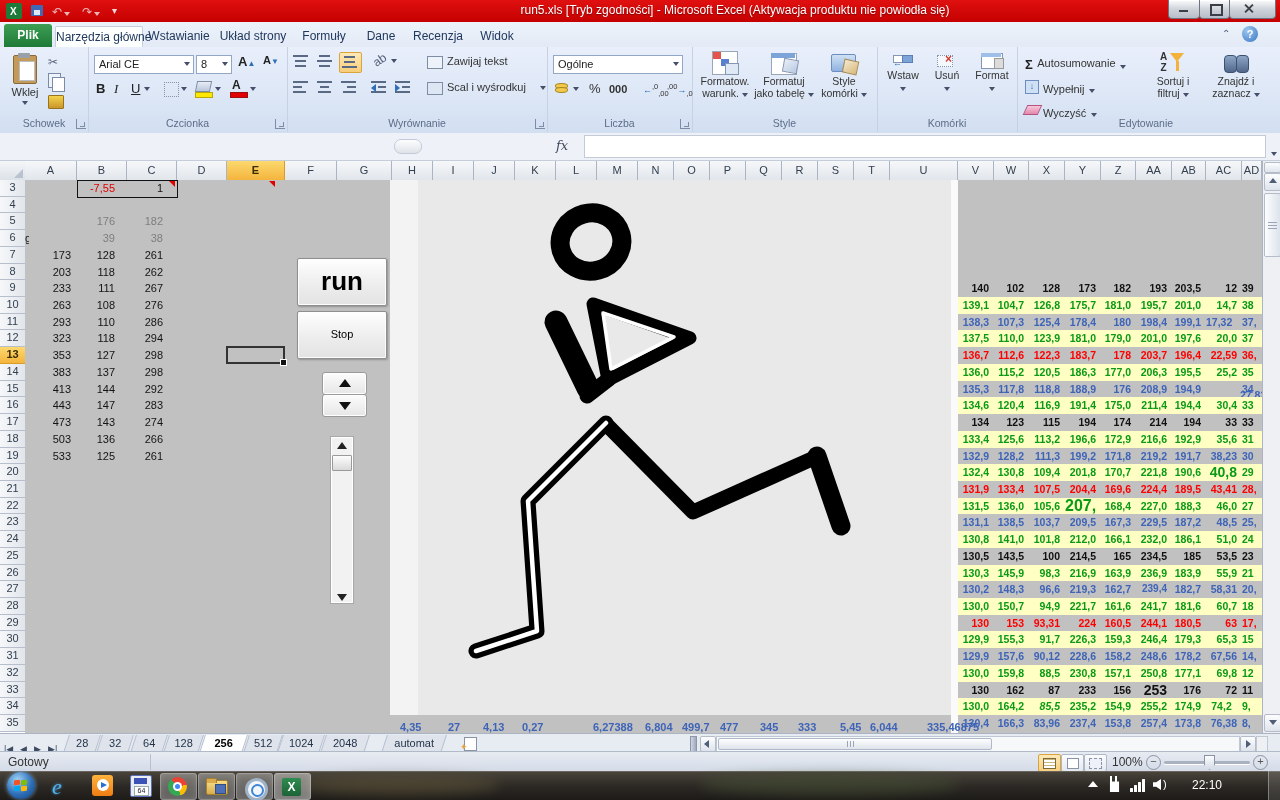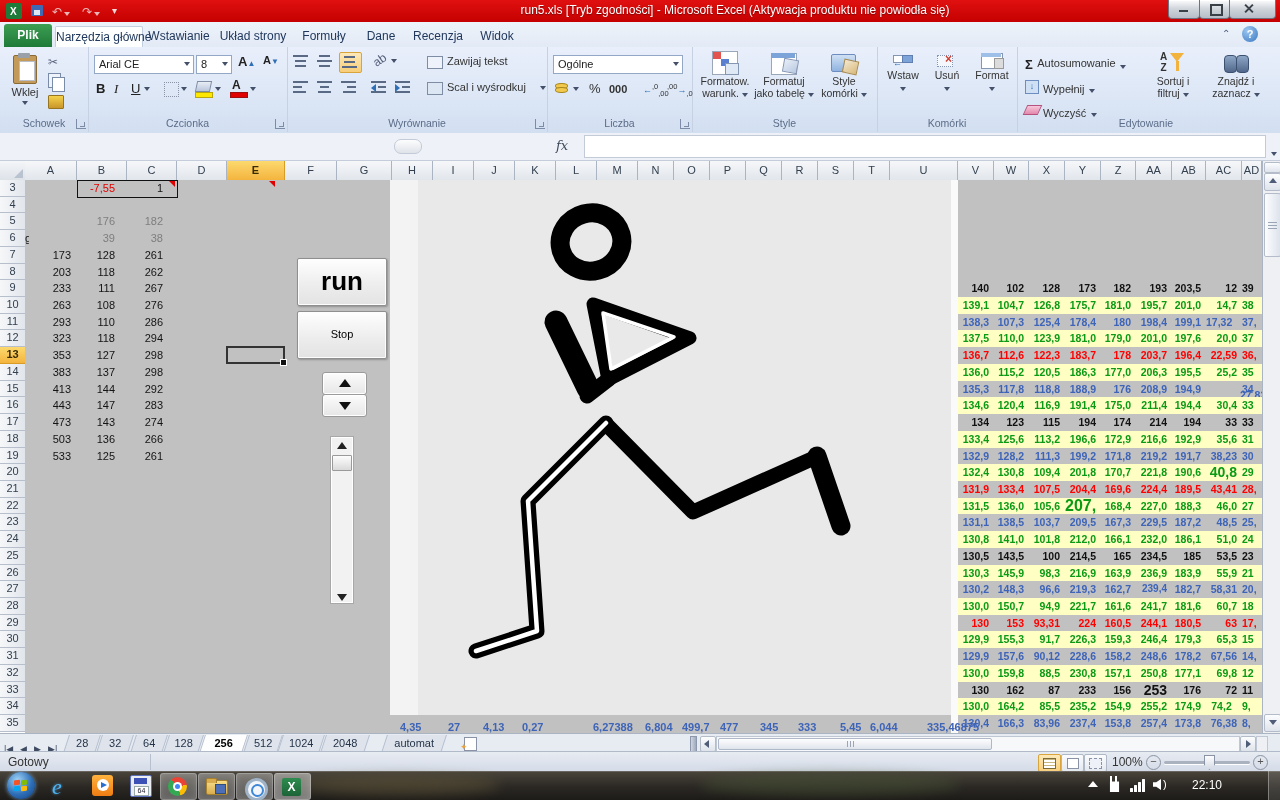--- a/index.html
+++ b/index.html
@@ -676,21 +676,21 @@
         <div class="rtcell" style="position: absolute; left: 1004px; top: 501.6px; width: 31px; height: 16.72px; line-height: 16.72px; text-align: right; color: rgb(17, 17, 17); overflow: hidden; font-size: 10.5px;">87</div>
         <div class="rtcell" style="position: absolute; left: 1040px; top: 501.6px; width: 31px; height: 16.72px; line-height: 16.72px; text-align: right; color: rgb(17, 17, 17); overflow: hidden; font-size: 10.5px;">233</div>
         <div class="rtcell" style="position: absolute; left: 1076px; top: 501.6px; width: 30px; height: 16.72px; line-height: 16.72px; text-align: right; color: rgb(17, 17, 17); overflow: hidden; font-size: 10.5px;">156</div>
         <div class="rtcell" style="position: absolute; left: 1111px; top: 501.6px; width: 31px; height: 16.72px; line-height: 16.72px; text-align: right; color: rgb(17, 17, 17); overflow: hidden; font-size: 14px;">253</div>
         <div class="rtcell" style="position: absolute; left: 1147px; top: 501.6px; width: 29px; height: 16.72px; line-height: 16.72px; text-align: right; color: rgb(17, 17, 17); overflow: hidden; font-size: 10.5px;">176</div>
         <div class="rtcell" style="position: absolute; left: 1181px; top: 501.6px; width: 31px; height: 16.72px; line-height: 16.72px; text-align: right; color: rgb(17, 17, 17); overflow: hidden; font-size: 10.5px;">72</div>
         <div class="rtcell" style="position: absolute; left: 1217px; top: 501.6px; width: 20px; height: 16.72px; line-height: 16.72px; text-align: left; color: rgb(17, 17, 17); overflow: hidden; font-size: 10.5px;">11</div>
         <div class="stripe" style="position: absolute; left: 933px; top: 518.32px; width: 304px; height: 16.72px; background: rgb(255, 255, 196);"></div>
         <div class="rtcell" style="position: absolute; left: 933px; top: 518.32px; width: 31px; height: 16.72px; line-height: 16.72px; text-align: right; color: rgb(10, 154, 20); overflow: hidden; font-size: 10.5px;">130,0</div>
         <div class="rtcell" style="position: absolute; left: 969px; top: 518.32px; width: 30px; height: 16.72px; line-height: 16.72px; text-align: right; color: rgb(10, 154, 20); overflow: hidden; font-size: 10.5px;">164,2</div>
-        <div class="rtcell" style="position: absolute; left: 1004px; top: 518.32px; width: 31px; height: 16.72px; line-height: 16.72px; text-align: right; color: rgb(10, 154, 20); overflow: hidden; font-size: 10.5px;">85,5</div>
+        <div class="rtcell" style="position: absolute; left: 1004px; top: 518.32px; width: 31px; height: 16.72px; line-height: 16.72px; text-align: right; color: rgb(10, 154, 20); overflow: hidden; font-size: 10.5px; font-style: italic;">85,5</div>
         <div class="rtcell" style="position: absolute; left: 1040px; top: 518.32px; width: 31px; height: 16.72px; line-height: 16.72px; text-align: right; color: rgb(10, 154, 20); overflow: hidden; font-size: 10.5px;">235,2</div>
         <div class="rtcell" style="position: absolute; left: 1076px; top: 518.32px; width: 30px; height: 16.72px; line-height: 16.72px; text-align: right; color: rgb(10, 154, 20); overflow: hidden; font-size: 10.5px;">154,9</div>
         <div class="rtcell" style="position: absolute; left: 1111px; top: 518.32px; width: 31px; height: 16.72px; line-height: 16.72px; text-align: right; color: rgb(10, 154, 20); overflow: hidden; font-size: 10.5px;">255,2</div>
         <div class="rtcell" style="position: absolute; left: 1147px; top: 518.32px; width: 29px; height: 16.72px; line-height: 16.72px; text-align: right; color: rgb(10, 154, 20); overflow: hidden; font-size: 10.5px;">174,9</div>
         <div class="rtcell" style="position: absolute; left: 1181px; top: 518.32px; width: 31px; height: 16.72px; line-height: 16.72px; text-align: center; color: rgb(10, 154, 20); overflow: hidden; font-size: 10.5px;">74,2</div>
         <div class="rtcell" style="position: absolute; left: 1217px; top: 518.32px; width: 20px; height: 16.72px; line-height: 16.72px; text-align: left; color: rgb(10, 154, 20); overflow: hidden; font-size: 10.5px;">9,</div>
         <div class="rtcell" style="position: absolute; left: 933px; top: 535.04px; width: 31px; height: 16.72px; line-height: 16.72px; text-align: right; color: rgb(62, 100, 184); overflow: hidden; font-size: 10.5px;">130,4</div>
         <div class="rtcell" style="position: absolute; left: 969px; top: 535.04px; width: 30px; height: 16.72px; line-height: 16.72px; text-align: right; color: rgb(62, 100, 184); overflow: hidden; font-size: 10.5px;">166,3</div>
         <div class="rtcell" style="position: absolute; left: 1004px; top: 535.04px; width: 31px; height: 16.72px; line-height: 16.72px; text-align: right; color: rgb(62, 100, 184); overflow: hidden; font-size: 10.5px;">83,96</div>
         <div class="rtcell" style="position: absolute; left: 1040px; top: 535.04px; width: 31px; height: 16.72px; line-height: 16.72px; text-align: right; color: rgb(62, 100, 184); overflow: hidden; font-size: 10.5px;">237,4</div>

